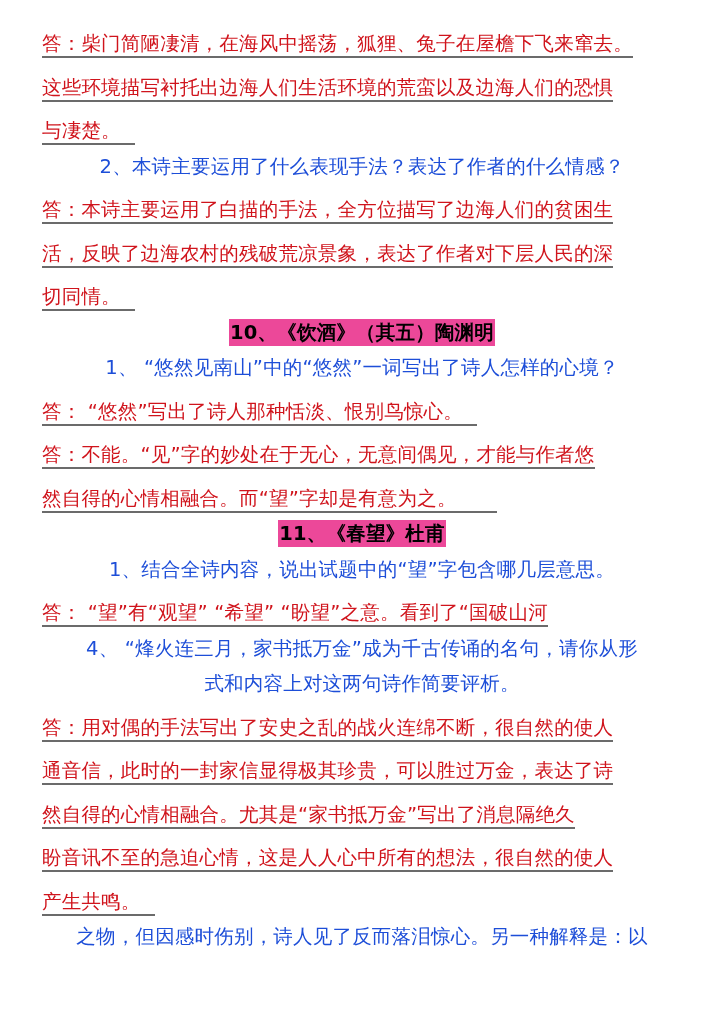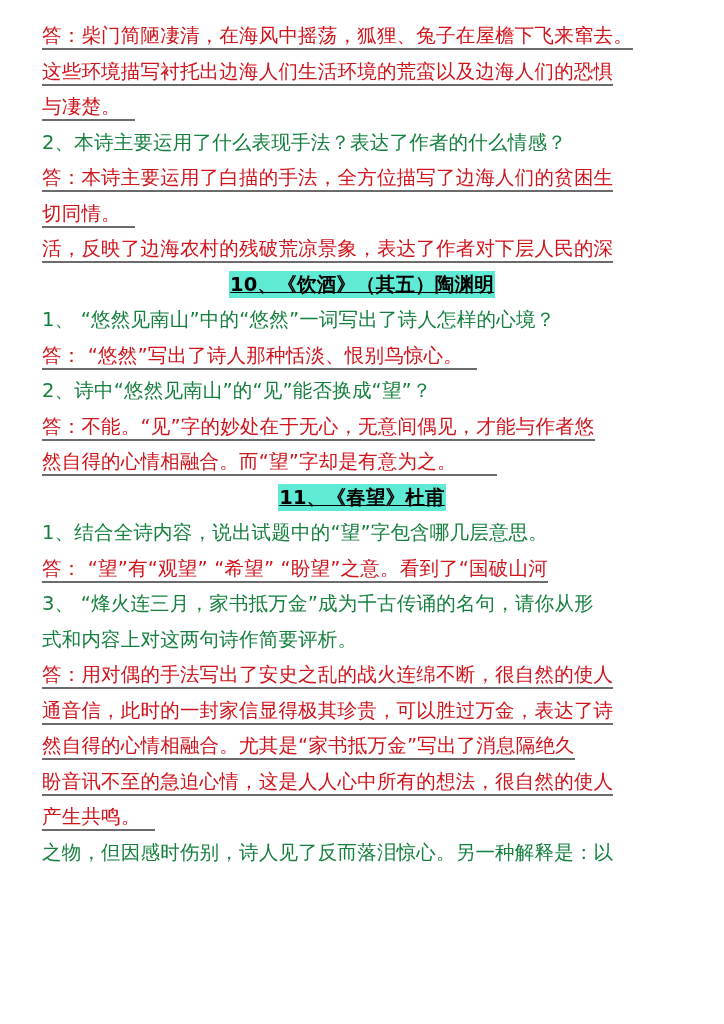--- a/index.html
+++ b/index.html
@@ -1,54 +1,53 @@
 <!DOCTYPE html>
 <html><head>
 <meta charset="utf-8">
 <style>
   html, body { margin: 0; padding: 0; background: #ffffff; }
   body { width: 724px; height: 1024px; overflow: hidden; position: relative;
          font-family: "DejaVu Sans", "Liberation Sans", sans-serif; }
   .page { position: absolute; left: 42px; top: 18px; width: 640px; }
   .line { position: relative; height: 35.5px; line-height: 35.5px; font-size: 19.5px;
           white-space: nowrap; letter-spacing: 0.2px; }
-  .q { color: #15803d; }
-  .a { color: #d0141c; }
+  .q { color: #1d4ed8; text-align: center; }
+  .a { color: #d0141c; margin-top: 8px; }
   .a .u { border-bottom: 2px solid #6b6b6b; padding-bottom: 1px; }
   .heading { text-align: center; font-weight: bold; color: #000; font-size: 19.5px; }
-  .heading span { background: #5eead4; padding: 2px 1px; text-decoration: underline; }
+  .heading span { background: #ec4899; padding: 2px 1px; }
 </style>
 </head>
 <body>
 
 <div class="page">
 
   <div>
     <div class="line a"><span class="u">答：柴门简陋凄清，在海风中摇荡，狐狸、兔子在屋檐下飞来窜去。</span></div>
     <div class="line a"><span class="u">这些环境描写衬托出边海人们生活环境的荒蛮以及边海人们的恐惧</span></div>
     <div class="line a"><span class="u" style="padding-right:14px">与凄楚。</span></div>
   </div>
   <div class="line q">2、本诗主要运用了什么表现手法？表达了作者的什么情感？</div>
   <div>
     <div class="line a"><span class="u">答：本诗主要运用了白描的手法，全方位描写了边海人们的贫困生</span></div>
+    <div class="line a"><span class="u">活，反映了边海农村的残破荒凉景象，表达了作者对下层人民的深</span></div>
     <div class="line a"><span class="u" style="padding-right:14px">切同情。</span></div>
-    <div class="line a"><span class="u">活，反映了边海农村的残破荒凉景象，表达了作者对下层人民的深</span></div>
   </div>
 
   <div class="line heading"><span>10、《饮酒》（其五）陶渊明</span></div>
   <div class="line q">1、 “悠然见南山”中的“悠然”一词写出了诗人怎样的心境？</div>
   <div class="line a"><span class="u" style="padding-right:14px">答： “悠然”写出了诗人那种恬淡、恨别鸟惊心。</span></div>
-  <div class="line q">2、诗中“悠然见南山”的“见”能否换成“望”？</div>
   <div class="line a"><span class="u">答：不能。“见”字的妙处在于无心，无意间偶见，才能与作者悠</span></div>
   <div class="line a"><span class="u" style="padding-right:40px">然自得的心情相融合。而“望”字却是有意为之。</span></div>
 
   <div class="line heading"><span>11、《春望》杜甫</span></div>
   <div class="line q">1、结合全诗内容，说出试题中的“望”字包含哪几层意思。</div>
   <div class="line a"><span class="u">答： “望”有“观望” “希望” “盼望”之意。看到了“国破山河</span></div>
-  <div class="line q">3、  “烽火连三月，家书抵万金”成为千古传诵的名句，请你从形</div>
+  <div class="line q">4、  “烽火连三月，家书抵万金”成为千古传诵的名句，请你从形</div>
   <div class="line q">式和内容上对这两句诗作简要评析。</div>
   <div class="line a"><span class="u">答：用对偶的手法写出了安史之乱的战火连绵不断，很自然的使人</span></div>
   <div class="line a"><span class="u">通音信，此时的一封家信显得极其珍贵，可以胜过万金，表达了诗</span></div>
   <div class="line a"><span class="u">然自得的心情相融合。尤其是“家书抵万金”写出了消息隔绝久</span></div>
   <div class="line a"><span class="u">盼音讯不至的急迫心情，这是人人心中所有的想法，很自然的使人</span></div>
   <div class="line a"><span class="u" style="padding-right:14px">产生共鸣。</span></div>
   <div class="line q">之物，但因感时伤别，诗人见了反而落泪惊心。另一种解释是：以</div>
 </div>
 
 </body></html>

